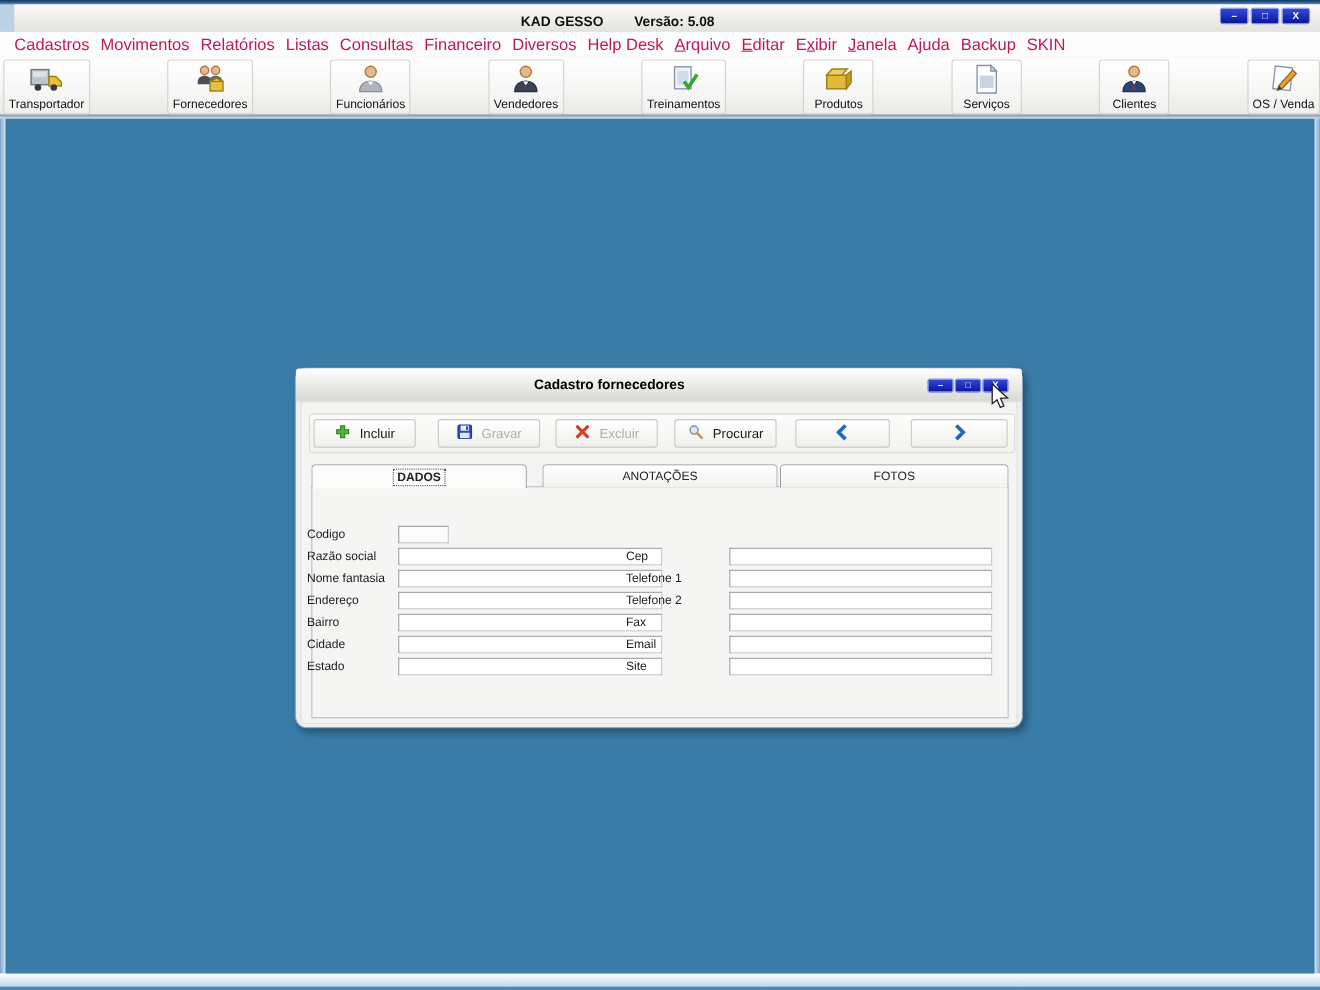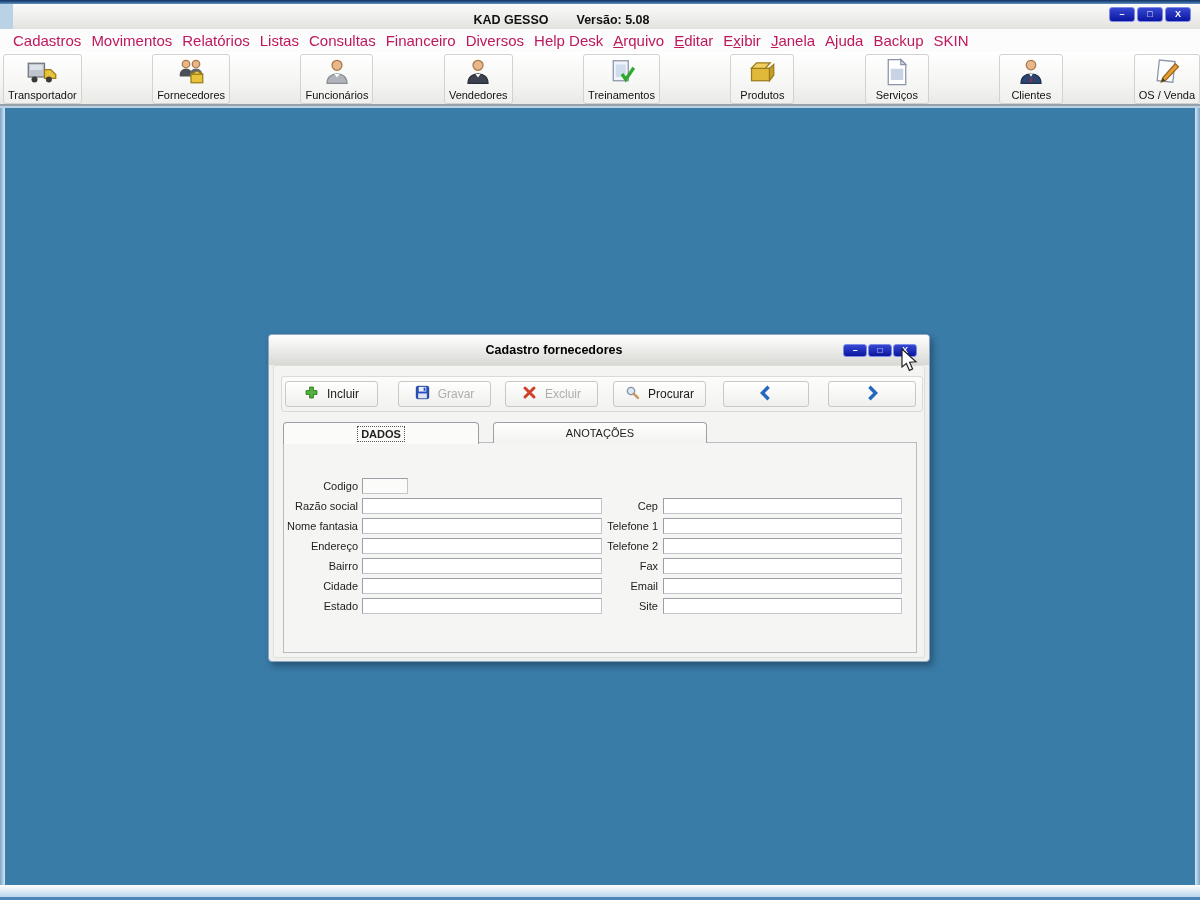--- a/index.html
+++ b/index.html
@@ -42,21 +42,21 @@
   .frame-left  { position:absolute; left:0;  top:108px; bottom:15px; width:5px;
     background:linear-gradient(90deg,#7ba3c8,#d7e7f5); }
   .frame-right { position:absolute; right:0; top:108px; bottom:15px; width:5px;
     background:linear-gradient(270deg,#7ba3c8,#d7e7f5); }
   .frame-bottom { position:absolute; left:0; right:0; bottom:0; height:15px;
     background:linear-gradient(180deg,#ffffff,#bcd6ec); border-bottom:3px solid #4f86ba; }
   .client { position:absolute; left:5px; right:5px; top:108px; bottom:15px; background:#3a7ca8; }
 
   
   .dialog { position:absolute; left:268px; top:334px; width:662px; height:328px;
-    background:#eef0ee; border:1px solid #8ea6c2; border-radius:4px;
+    background:#eef0ee; border:1px solid #8ea6c2; border-radius:11px;
     box-shadow:3px 4px 7px rgba(15,35,55,.45); }
   .dlg-titlebar { position:absolute; left:0; top:0; right:0; height:30px;
     background:linear-gradient(180deg,#ffffff,#d8d8d4); border-radius:3px 3px 0 0; }
   .dlg-title { position:absolute; left:0; right:90px; top:8px; text-align:center;
     font-size:12.5px; font-weight:bold; color:#000; }
   .dlg-controls { position:absolute; right:12px; top:9px; display:flex; gap:1px; }
   .dlg-inner { position:absolute; left:4px; right:4px; top:30px; bottom:3px;
     background:#f4f4f2; border:1px solid #dededb; border-radius:2px; }
 
   .btn-panel { position:absolute; left:12px; top:41px; width:642px; height:36px;
@@ -71,21 +71,21 @@
 
   .tab { position:absolute; top:87px; height:21px; border:1px solid #9aa0a6; border-bottom:none;
     border-radius:4px 4px 0 0; background:linear-gradient(180deg,#ffffff,#f2f2ef);
     display:flex; align-items:center; justify-content:center; font-size:11px; color:#222; z-index:2; }
   .tab[data-active="true"] { font-weight:bold; background:#fbfbfa; height:22px; z-index:4; }
   .tab[data-active="true"] .tab-text { outline:1px dotted #555; padding:1px 3px; }
   .tab-panel { position:absolute; left:14px; top:107px; width:634px; height:211px;
     background:#f5f5f3; border:1px solid #b8bcc0; z-index:1; }
 
   .fld-label { position:absolute; height:16px; line-height:16px; font-size:11px;
-    color:#1c1c1c; text-align:right; z-index:5; }
+    color:#1c1c1c; z-index:5; }
   .fld-input { position:absolute; height:16px; background:#ffffff;
     border:1px solid #c2c6ca; border-top-color:#9aa0a6; border-left-color:#9aa0a6;
     font-size:11px; padding:0 2px; z-index:5; font-family:"Liberation Sans",sans-serif; }
   .lab-l { left:10px;  width:79px; }
   .inp-l { left:93px;  width:240px; }
   .lab-r { left:300px; width:89px; }
   .inp-r { left:394px; width:239px; }
   .row0 { top:143px; } .row1 { top:163px; } .row2 { top:183px; }
   .row3 { top:203px; } .row4 { top:223px; } .row5 { top:243px; } .row6 { top:263px; }
   #codigo-input { width:46px; background:#fbfbf9; }
@@ -298,20 +298,23 @@
             <path d="M5.4 1.8L11.6 8l-6.2 6.2" stroke="#2468c0" stroke-width="3.4" fill="none"></path>
           </svg></span>
     </div>
 
     <div class="tab" style="left:14px; width:196px;" data-active="true">
       <span class="tab-text">DADOS</span>
     </div>
     <div class="tab" style="left:224px; width:214px;" data-active="false">
       <span class="tab-text">ANOTAÇÕES</span>
     </div>
+    <div class="tab" style="left:440px; width:208px;" data-active="false">
+      <span class="tab-text">FOTOS</span>
+    </div>
     <div class="tab-panel"></div>
 
     <div class="fld-label lab-l row0">Codigo</div>
     <input class="fld-input inp-l row0" id="codigo-input" value="" style="">
     <div class="fld-label lab-l row1">Razão social</div>
     <input class="fld-input inp-l row1" value="" style="">
     <div class="fld-label lab-l row2">Nome fantasia</div>
     <input class="fld-input inp-l row2" value="" style="">
     <div class="fld-label lab-l row3">Endereço</div>
     <input class="fld-input inp-l row3" value="" style="">

